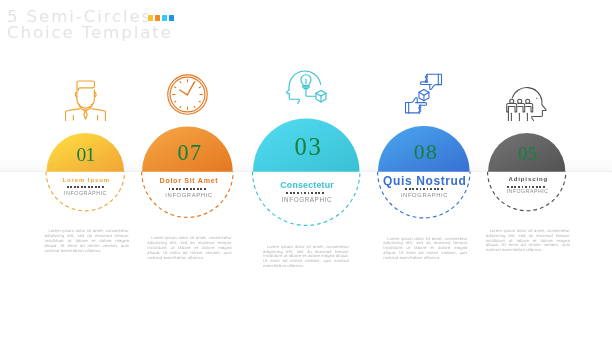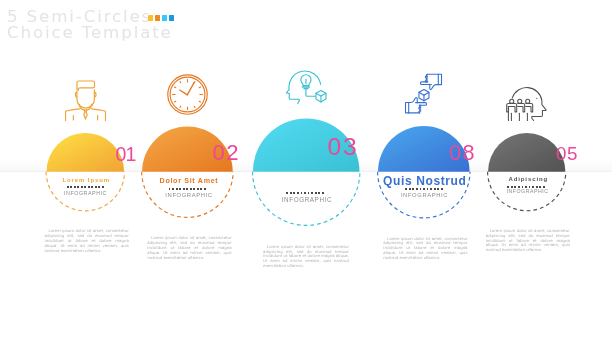--- a/index.html
+++ b/index.html
@@ -14,21 +14,21 @@
 
   
   .band{position:absolute;left:0;top:158px;width:612px;height:14px;
         background:linear-gradient(to bottom,rgba(120,120,130,0) 0%,rgba(120,120,130,0.028) 55%,rgba(120,120,130,0.055) 92%,rgba(120,120,130,0.075) 100%);}
   .band2{position:absolute;left:0;top:171px;width:612px;height:1.4px;
         background:linear-gradient(to bottom,rgba(120,120,130,0.075) 0%,rgba(120,120,130,0) 100%);}
 
   
   .item{position:absolute;top:0;}
   .svgwrap{position:absolute;left:0;top:0;}
-  .num{position:absolute;color:#ec4899;font-weight:400;text-align:right;font-family:Liberation Sans, sans-serif;}
+  .num{position:absolute;color:#15803d;font-weight:400;text-align:center;font-family:Liberation Serif, serif;}
   .lbl{position:absolute;text-align:center;font-weight:700;white-space:nowrap;font-family:"Liberation Sans",sans-serif;}
   .dots{position:absolute;display:flex;justify-content:center;gap:2.1px;}
   .dots i{width:1.8px;height:1.8px;background:#4a4a4a;display:block;}
   .sub{position:absolute;text-align:center;color:#8c8c8c;font-weight:400;white-space:nowrap;font-family:"Liberation Sans",sans-serif;}
   .body{position:absolute;text-align:justify;color:#b0b0b0;font-size:3.9px;line-height:4.85px;
         text-indent:4px;}
 </style>
 </head>
 <body>
 
@@ -94,21 +94,21 @@
         <svg width="612" height="344" viewBox="0 0 612 344" class="svgwrap" style="overflow: visible;">
           <defs>
             <linearGradient id="grad1" x1="0%" y1="0%" x2="100%" y2="100%">
               <stop offset="0%" stop-color="#f5a948"></stop>
               <stop offset="100%" stop-color="#e5771f"></stop>
             </linearGradient>
           </defs>
           <path d="M 142.10000000000002 171.7 A 45.3 45.3 0 0 1 232.7 171.7 Z" fill="url(#grad1)"></path>
           <path d="M 141.70000000000002 171.7 A 45.699999999999996 45.699999999999996 0 0 0 233.1 171.7" fill="none" stroke="#e5771f" stroke-width="1.15" stroke-dasharray="3.75 3.05" stroke-linecap="butt"></path>
         </svg>
-        <div class="num" style="font-size: 22.1px; left: 138.5px; width: 100px; top: 141.89px; line-height: 22.1px; letter-spacing: 1.5px; padding-left: 1.5px;">02</div>
+        <div class="num" style="font-size: 22.1px; left: 138.5px; width: 100px; top: 141.89px; line-height: 22.1px; letter-spacing: 1.5px; padding-left: 1.5px;">07</div>
         <div class="icon" style="position: absolute; left: 166.9px; top: 73.8px; width: 41px; height: 41px;"><svg viewBox="0 0 41 41" width="41" height="41" fill="none" stroke="#e5771f" stroke-width="1.15" stroke-linecap="round" stroke-linejoin="round">
   <circle cx="20.5" cy="20.5" r="19.7"></circle>
   <circle cx="20.5" cy="20.5" r="17.4"></circle>
   <path d="M 20.50 8.10 L 20.50 5.50" stroke-width="1.05"></path>
   <path d="M 27.25 8.81 L 28.00 7.51" stroke-width="1.05"></path>
   <path d="M 32.19 13.75 L 33.49 13.00" stroke-width="1.05"></path>
   <path d="M 32.90 20.50 L 35.50 20.50" stroke-width="1.05"></path>
   <path d="M 32.19 27.25 L 33.49 28.00" stroke-width="1.05"></path>
   <path d="M 27.25 32.19 L 28.00 33.49" stroke-width="1.05"></path>
   <path d="M 20.50 32.90 L 20.50 35.50" stroke-width="1.05"></path>
@@ -154,20 +154,21 @@
   <path d="M16.3 17.3 a5.05 5.05 0 1 1 7.3 0 a3.3 3.3 0 0 0 -0.85 2.2 h-5.6 a3.3 3.3 0 0 0 -0.85 -2.2 Z"></path>
   <path d="M17.15 19.5 v1.45 h5.6 v-1.45"></path>
   <path d="M16.2 20.95 h7.5"></path>
   <path d="M17.9 22.55 h4.1"></path>
   <path d="M19.95 13.4 v4.3"></path>
   <path d="M19.95 22.55 v6.7 a0.95 0.95 0 0 0 0.95 0.95 h8.3"></path>
   <path d="M34.95 24.4 l5.05 2.85 v5.8 l-5.05 2.85 -5.05 -2.85 v-5.8 Z"></path>
   <path d="M29.9 27.25 l5.05 2.85 5.05 -2.85"></path>
   <path d="M34.95 30.1 v5.8"></path>
 </svg></div>
+        <div class="lbl" style="color: rgb(58, 192, 211); font-size: 8.8px; letter-spacing: 0.2px; padding-left: 0.2px; left: 246.9px; width: 120px; top: 180.57px; line-height: 8.8px;">Consectetur</div>
         <div class="dots" style="left: 245px; width: 120px; top: 192px; gap: 1.65px;">
           <i style="width: 1.9px; height: 2.2px;"></i>
           <i style="width: 1.9px; height: 2.2px;"></i>
           <i style="width: 1.9px; height: 2.2px;"></i>
           <i style="width: 1.9px; height: 2.2px;"></i>
           <i style="width: 1.9px; height: 2.2px;"></i>
           <i style="width: 1.9px; height: 2.2px;"></i>
           <i style="width: 1.9px; height: 2.2px;"></i>
           <i style="width: 1.9px; height: 2.2px;"></i>
           <i style="width: 1.9px; height: 2.2px;"></i>

